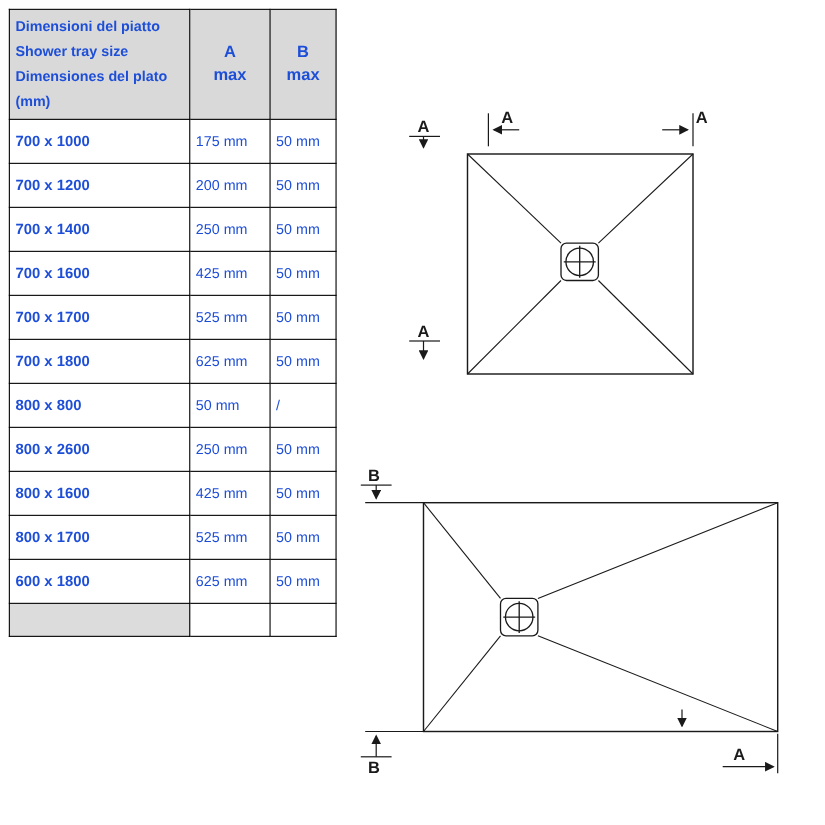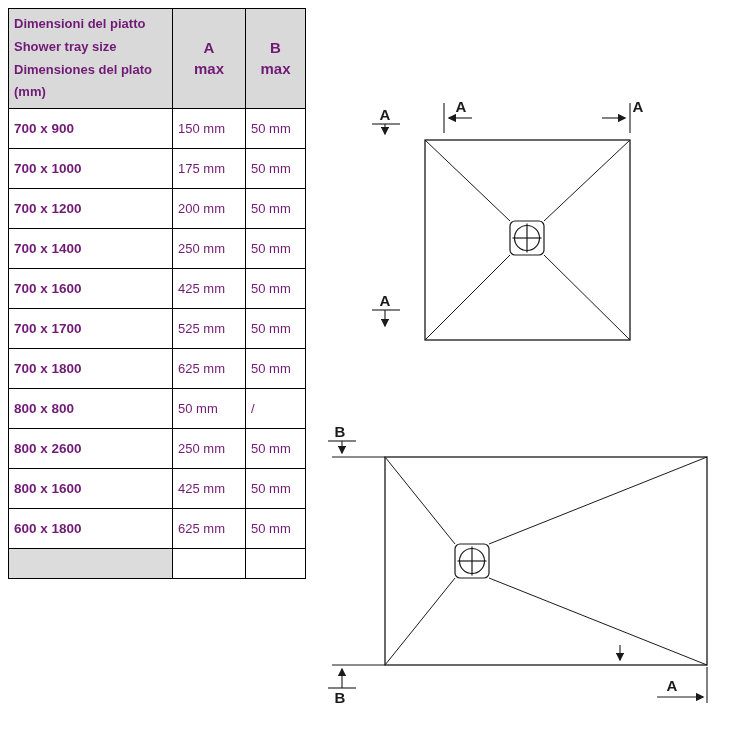--- a/index.html
+++ b/index.html
@@ -15,21 +15,21 @@
 
   
   .spec-table {
     position: absolute; left: 8px; top: 8px;
     border-collapse: collapse; table-layout: fixed;
   }
   .spec-table th, .spec-table td {
     border: 1.5px solid #000;
     padding: 0 5px;
     vertical-align: middle;
-    color: #701a75;
+    color: #1d4ed8;
   }
   .size-head {
     width: 164px; height: 100px;
     background: #d9d9d9;
     text-align: left; font-size: 13px; font-weight: bold;
     padding: 4px 6px;
   }
   .size-head div { line-height: 1.75; }
   .size-head .mm { }
   .ab-head {
@@ -71,25 +71,20 @@
           <div>max</div>
         </th>
         <th class="ab-head col-b">
           <div>B</div>
           <div>max</div>
         </th>
       </tr>
     </thead>
     <tbody>
         <tr>
-          <td class="size-cell">700 x 900</td>
-          <td class="val-cell">150 mm</td>
-          <td class="val-cell">50 mm</td>
-        </tr>
-        <tr>
           <td class="size-cell">700 x 1000</td>
           <td class="val-cell">175 mm</td>
           <td class="val-cell">50 mm</td>
         </tr>
         <tr>
           <td class="size-cell">700 x 1200</td>
           <td class="val-cell">200 mm</td>
           <td class="val-cell">50 mm</td>
         </tr>
         <tr>
@@ -118,20 +113,25 @@
           <td class="val-cell">/</td>
         </tr>
         <tr>
           <td class="size-cell">800 x 2600</td>
           <td class="val-cell">250 mm</td>
           <td class="val-cell">50 mm</td>
         </tr>
         <tr>
           <td class="size-cell">800 x 1600</td>
           <td class="val-cell">425 mm</td>
+          <td class="val-cell">50 mm</td>
+        </tr>
+        <tr>
+          <td class="size-cell">800 x 1700</td>
+          <td class="val-cell">525 mm</td>
           <td class="val-cell">50 mm</td>
         </tr>
         <tr>
           <td class="size-cell">600 x 1800</td>
           <td class="val-cell">625 mm</td>
           <td class="val-cell">50 mm</td>
         </tr>
       </tbody>
     <tfoot>
       <tr class="empty-row">

